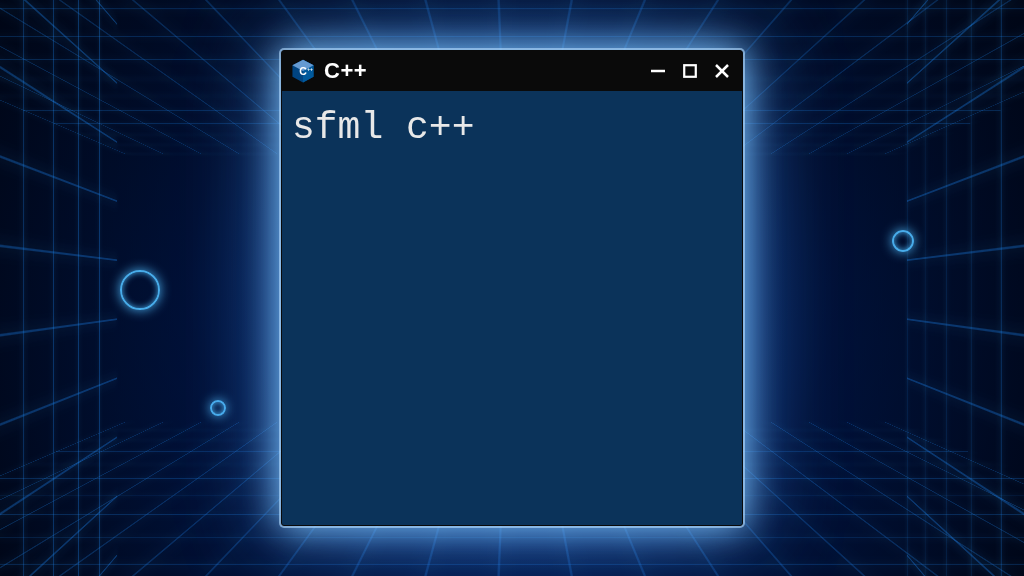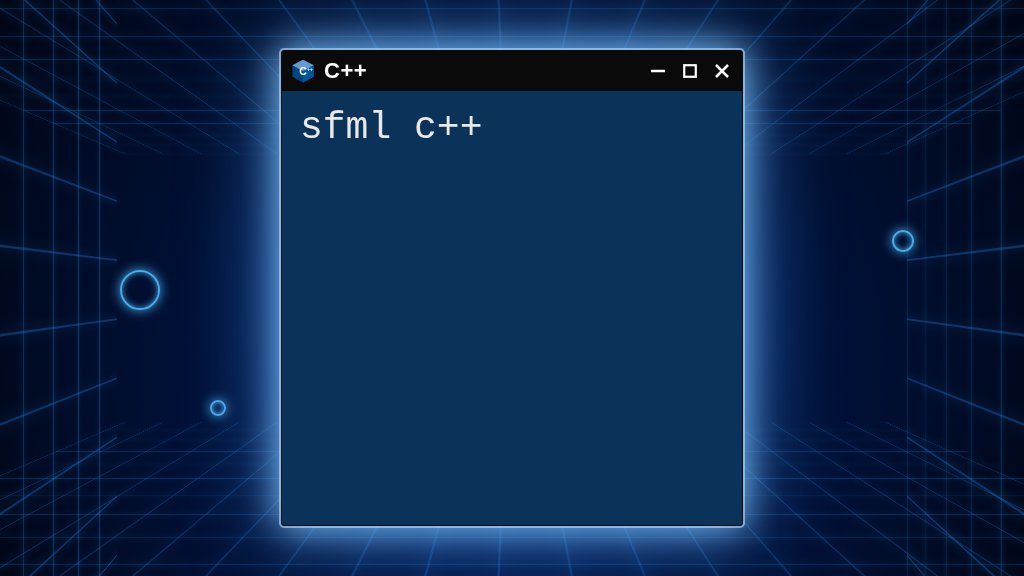--- a/index.html
+++ b/index.html
@@ -99,21 +99,21 @@
       align-items: center;
     }
     .win-btn {
       width: 20px; height: 20px;
       display: flex; align-items: center; justify-content: center;
       cursor: pointer;
     }
     .win-btn svg { stroke: #fff; }
     .content {
       flex: 1;
-      padding: 14px 18px;
+      padding: 14px 10px;
       color: #e8e8e8;
       font-family: "Consolas", "Courier New", monospace;
       font-size: 38px;
       line-height: 1.2;
       white-space: pre;
     }
   </style>
 </head>
 <body>
 

